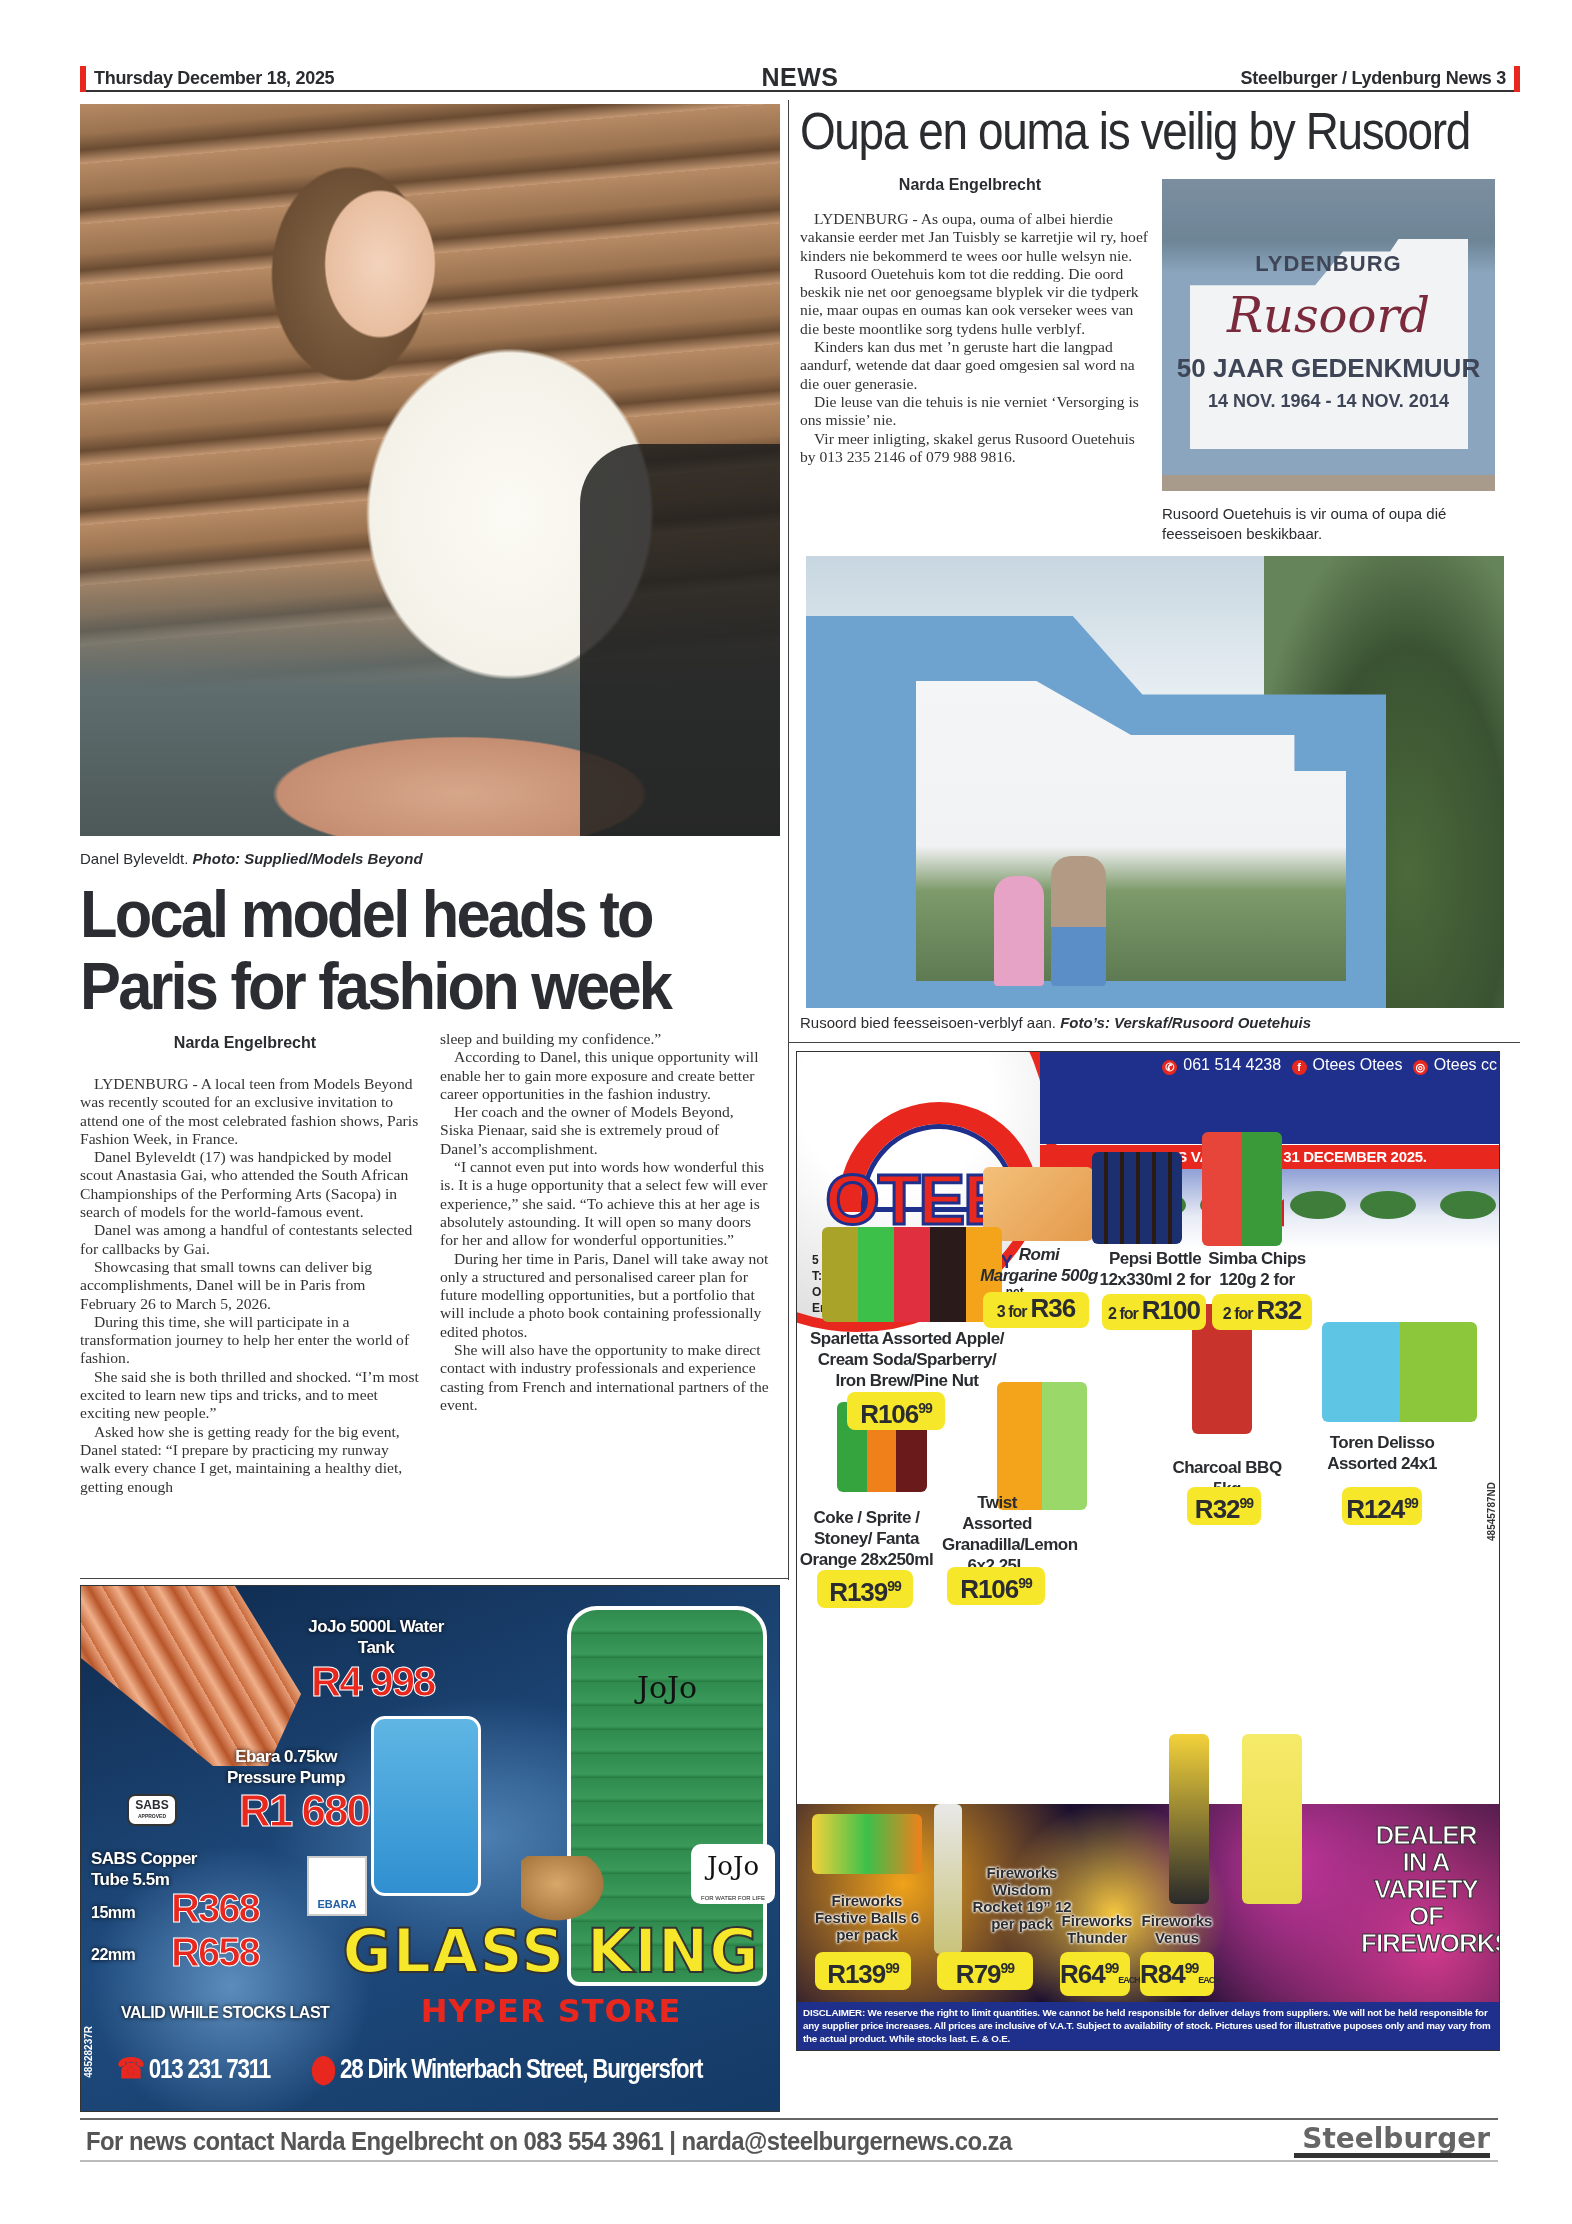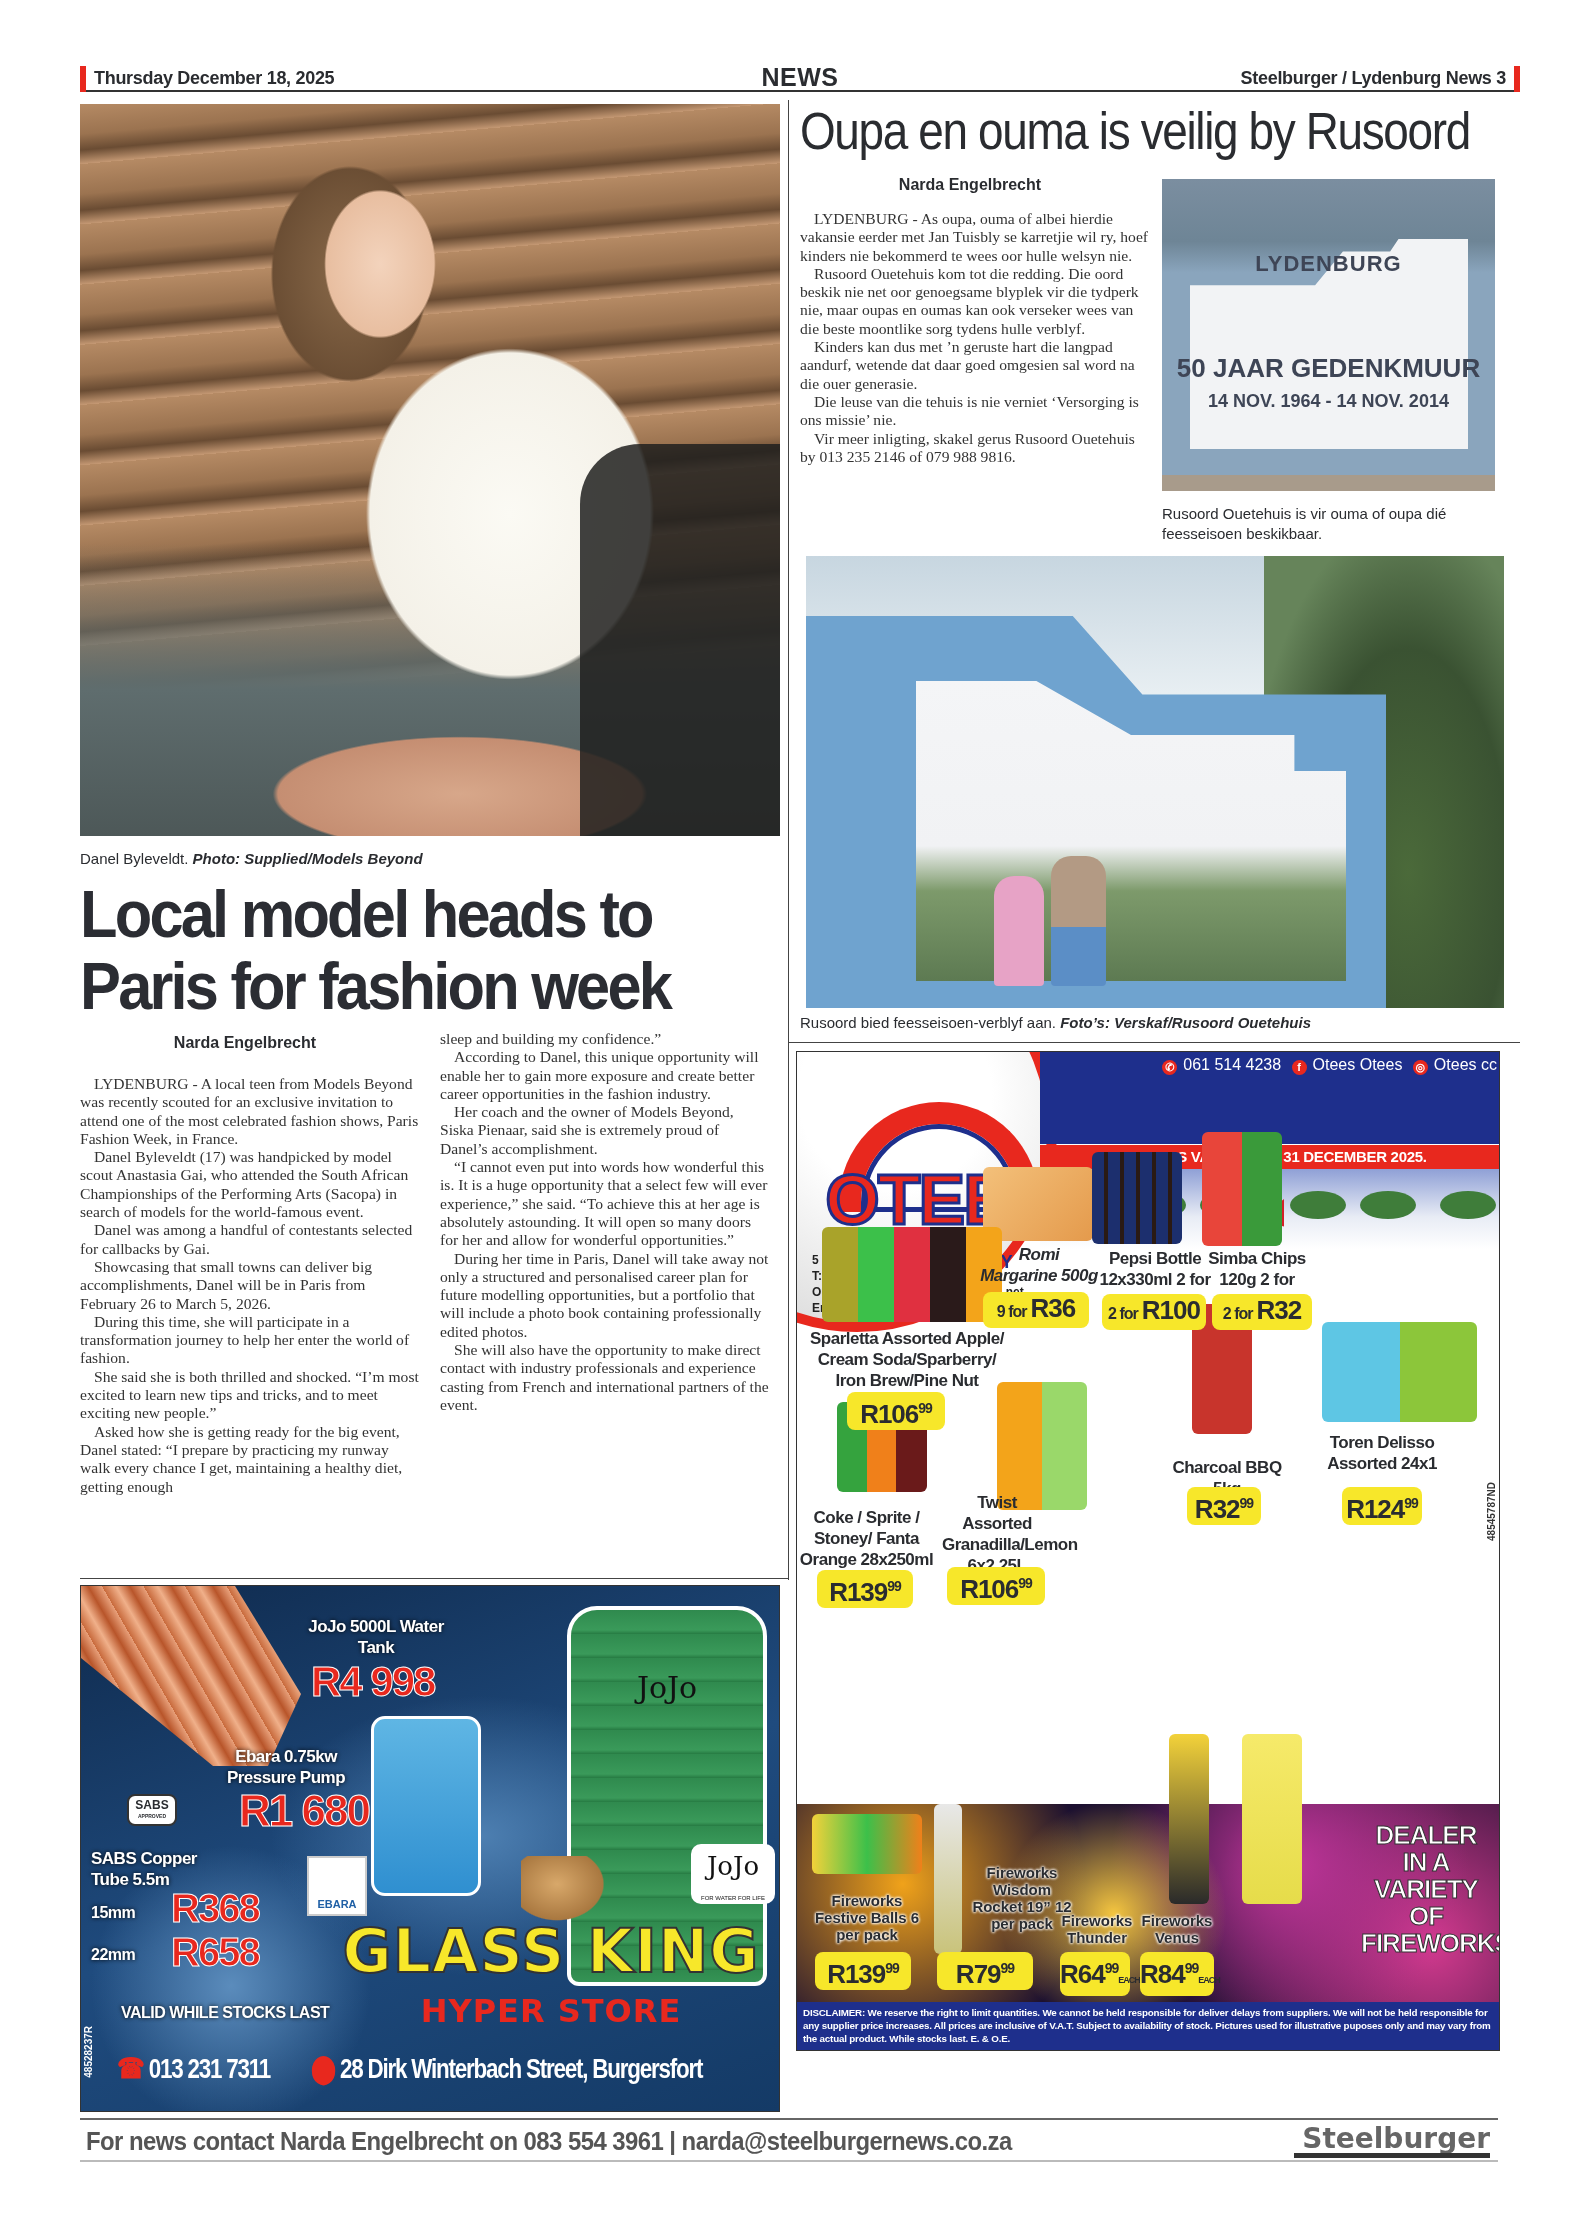--- a/index.html
+++ b/index.html
@@ -170,20 +170,21 @@
 <div class="abs body-text" style="left:800px; top:210px; width:350px;">
   <p>LYDENBURG - As oupa, ouma of albei hierdie vakansie eerder met Jan Tuisbly se karretjie wil ry, hoef kinders nie bekommerd te wees oor hulle welsyn nie.</p>
   <p>Rusoord Ouetehuis kom tot die redding. Die oord beskik nie net oor genoegsame blyplek vir die tydperk nie, maar oupas en oumas kan ook verseker wees van die beste moontlike sorg tydens hulle verblyf.</p>
   <p>Kinders kan dus met ’n geruste hart die langpad aandurf, wetende dat daar goed omgesien sal word na die ouer generasie.</p>
   <p>Die leuse van die tehuis is nie verniet ‘Versorging is ons missie’ nie.</p>
   <p>Vir meer inligting, skakel gerus Rusoord Ouetehuis by 013 235 2146 of 079 988 9816.</p>
 </div>
 <div class="abs photo-sign">
   <div class="panel"></div>
   <div class="t1">LYDENBURG</div>
+  <div class="t2">Rusoord</div>
   <div class="t3">50 JAAR GEDENKMUUR</div>
   <div class="t4">14 NOV. 1964 - 14 NOV. 2014</div>
   <div class="ground"></div>
 </div>
 <div class="abs caption" style="left:1162px; top:504px; width:340px; line-height:20px;">Rusoord Ouetehuis is vir ouma of oupa dié feesseisoen beskikbaar.</div>
 <div class="abs photo-wall">
   <div class="tree"></div>
   <div class="wall"></div>
   <div class="mural"></div>
   <div class="p1"></div>
@@ -227,21 +228,21 @@
   <div class="img-box" style="left:186px; top:115px; width:110px; height:74px; background:linear-gradient(135deg,#f3c07a,#e49a4c);"></div>
   <div class="img-box" style="left:295px; top:100px; width:90px; height:92px; background:repeating-linear-gradient(90deg,#1c2f6e 0 12px,#2a1a14 12px 16px);"></div>
   <div class="img-box" style="left:405px; top:80px; width:80px; height:114px; background:linear-gradient(90deg,#e8453a 50%,#3a9a3a 50%);"></div>
   <div class="img-box" style="left:25px; top:175px; width:180px; height:95px; background:linear-gradient(90deg,#a9a32a 20%,#3cc04a 20% 40%,#e03040 40% 60%,#2a1a1a 60% 80%,#f3a41a 80%);"></div>
   <div class="img-box" style="left:395px; top:252px; width:60px; height:130px; background:#c8342c;"></div>
   <div class="img-box" style="left:525px; top:270px; width:155px; height:100px; background:linear-gradient(90deg,#5ec6e4 50%,#8cc63a 50%);"></div>
   <div class="img-box" style="left:40px; top:350px; width:90px; height:90px; background:linear-gradient(90deg,#35a33e 33%,#f0801a 33% 66%,#6a1a1a 66%);"></div>
   <div class="img-box" style="left:200px; top:330px; width:90px; height:128px; background:linear-gradient(90deg,#f3a41a 50%,#9ad86a 50%);"></div>
 
   <div class="prod" style="left:182px; top:192px; width:120px;font-style:italic;">Romi Margarine 500g</div>
-  <div class="price" style="left:186px; top:240px; width:106px;"><small>9 for</small><span>R36</span></div>
+  <div class="price" style="left:186px; top:240px; width:106px;"><small>3 for</small><span>R36</span></div>
   <div class="prod" style="left:298px; top:196px; width:120px;">Pepsi Bottle 12x330ml 2 for</div>
   <div class="price" style="left:305px; top:242px; width:104px;"><small>2 for</small><span>R100</span></div>
   <div class="prod" style="left:410px; top:196px; width:100px;">Simba Chips 120g 2 for</div>
   <div class="price" style="left:415px; top:242px; width:100px;"><small>2 for</small><span>R32</span></div>
 
   <div class="prod" style="left:10px; top:276px; width:200px;">Sparletta Assorted Apple/ Cream Soda/Sparberry/ Iron Brew/Pine Nut 6x2.25L</div>
   <div class="price" style="left:50px; top:340px; width:98px;"><span>R106</span><sup>99</sup></div>
 
   <div class="prod" style="left:370px; top:405px; width:120px;">Charcoal BBQ 5kg</div>
   <div class="price" style="left:390px; top:435px; width:74px;"><span>R32</span><sup>99</sup></div>

